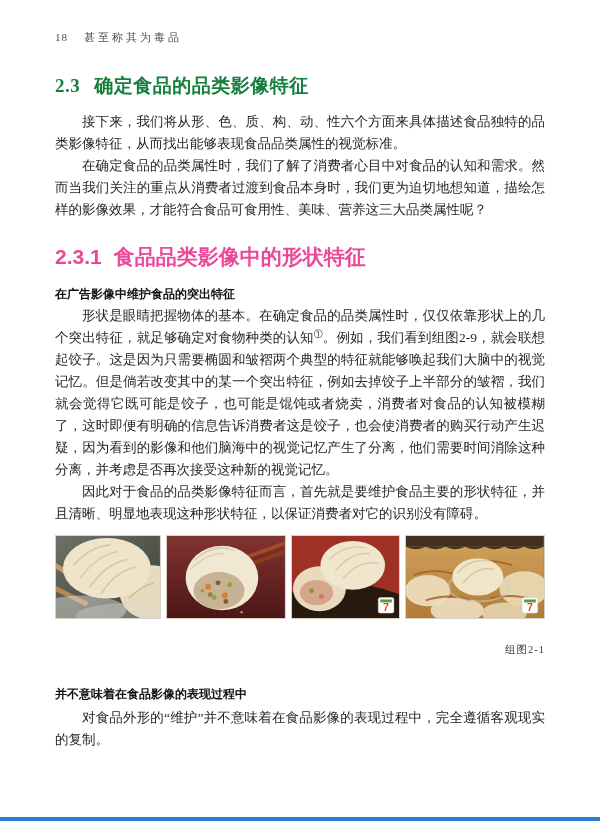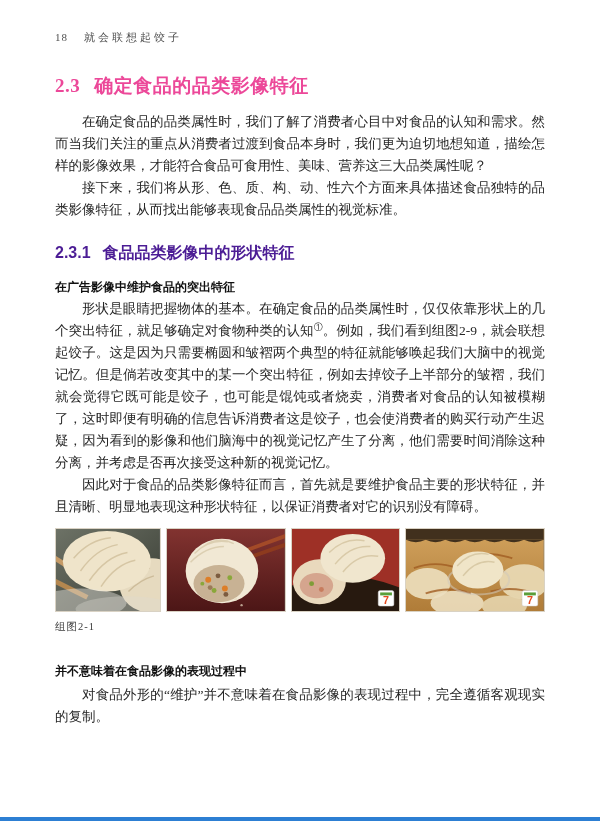--- a/index.html
+++ b/index.html
@@ -15,63 +15,63 @@
     font-size:11px; color:#4f4f4f; }
   .running-head .pagenum { letter-spacing:1px; }
   .running-head .booktitle { letter-spacing:3px; }
 
   p.body-text { font-size:13.5px; line-height:22px; text-align:justify; color:#262626; }
   p.indent { text-indent:2em; }
   .intro { margin-top:24px; }
 
   h2.section {
     margin-top:28px; margin-bottom:12px;
-    font-size:19px; font-weight:bold; color:#ec4899; letter-spacing:0.5px;
+    font-size:19px; font-weight:bold; color:#15803d; letter-spacing:0.5px;
   }
   h2.section .num { margin-right:14px; }
 
   h3.subsection {
     margin-top:22px; margin-bottom:12px;
     font-family:"Liberation Sans","DejaVu Sans",sans-serif;
-    font-size:16px; font-weight:bold; color:#4c1d95;
+    font-size:21px; font-weight:bold; color:#ec4899;
   }
   h3.subsection .num { margin-right:12px; }
 
   .runin { font-size:12px; line-height:22px; font-weight:bold; color:#111; }
   sup.note-ref { font-size:9px; vertical-align:super; line-height:0; }
 
   .figure-row { margin-top:10px; display:flex; gap:5px; }
   .figure-row .ph { height:84px; border:1px solid #d9d2c4; background:#777; overflow:hidden; }
   .ph svg { display:block; width:100%; height:100%; }
   .w1{width:106px;} .w2{width:120px;} .w3{width:110px;} .w4{width:140px;}
 
-  .figure-caption { margin-top:8px; text-align:left; font-size:10.5px; color:#3d3d3d; letter-spacing:1px; }
+  .figure-caption { margin-top:24px; text-align:right; font-size:10.5px; color:#3d3d3d; letter-spacing:1px; }
 
   .beauty-head { margin-top:26px; }
   .beauty-para { margin-top:2px; }
 
   .bottom-bar { position:absolute; left:0; bottom:0; width:600px; height:4px; }
 </style>
 </head>
 <body>
 
 <div class="page">
 
   <div class="running-head">
     <span class="pagenum">18</span>
-    <span class="booktitle">就会联想起饺子</span>
+    <span class="booktitle">甚至称其为毒品</span>
   </div>
 
 
   <h2 class="section">
     <span class="num">2.3</span><span>确定食品的品类影像特征</span>
   </h2>
 
+  <p class="body-text indent">接下来，我们将从形、色、质、构、动、性六个方面来具体描述食品独特的品类影像特征，从而找出能够表现食品品类属性的视觉标准。</p>
   <p class="body-text indent">在确定食品的品类属性时，我们了解了消费者心目中对食品的认知和需求。然而当我们关注的重点从消费者过渡到食品本身时，我们更为迫切地想知道，描绘怎样的影像效果，才能符合食品可食用性、美味、营养这三大品类属性呢？</p>
-  <p class="body-text indent">接下来，我们将从形、色、质、构、动、性六个方面来具体描述食品独特的品类影像特征，从而找出能够表现食品品类属性的视觉标准。</p>
 
   <h3 class="subsection">
     <span class="num">2.3.1</span><span>食品品类影像中的形状特征</span>
   </h3>
 
   <p class="runin">在广告影像中维护食品的突出特征</p>
 
   <p class="body-text indent"><span>形状是眼睛把握物体的基本。在确定食品的品类属性时，仅仅依靠形状上的几个突出特征，就足够确定对食物种类的认知</span><sup class="note-ref">①</sup><span>。例如，我们看到组图2-9，就会联想起饺子。这是因为只需要椭圆和皱褶两个典型的特征就能够唤起我们大脑中的视觉记忆。但是倘若改变其中的某一个突出特征，例如去掉饺子上半部分的皱褶，我们就会觉得它既可能是饺子，也可能是馄饨或者烧卖，消费者对食品的认知被模糊了，这时即便有明确的信息告诉消费者这是饺子，也会使消费者的购买行动产生迟疑，因为看到的影像和他们脑海中的视觉记忆产生了分离，他们需要时间消除这种分离，并考虑是否再次接受这种新的视觉记忆。</span></p>
 
   <p class="body-text indent">因此对于食品的品类影像特征而言，首先就是要维护食品主要的形状特征，并且清晰、明显地表现这种形状特征，以保证消费者对它的识别没有障碍。</p>

